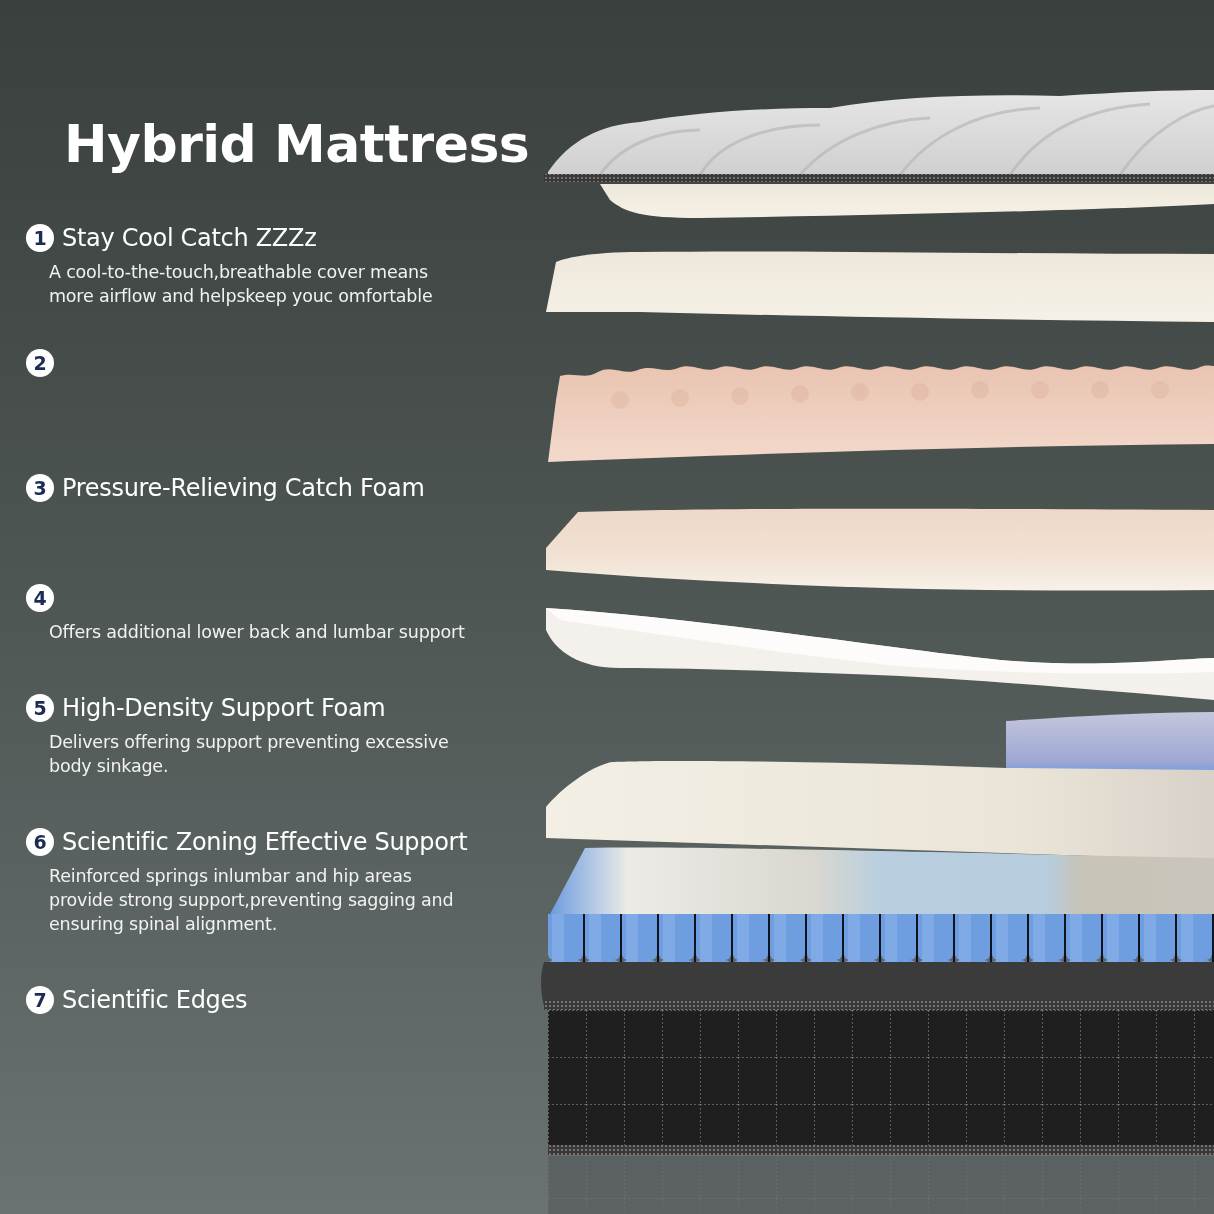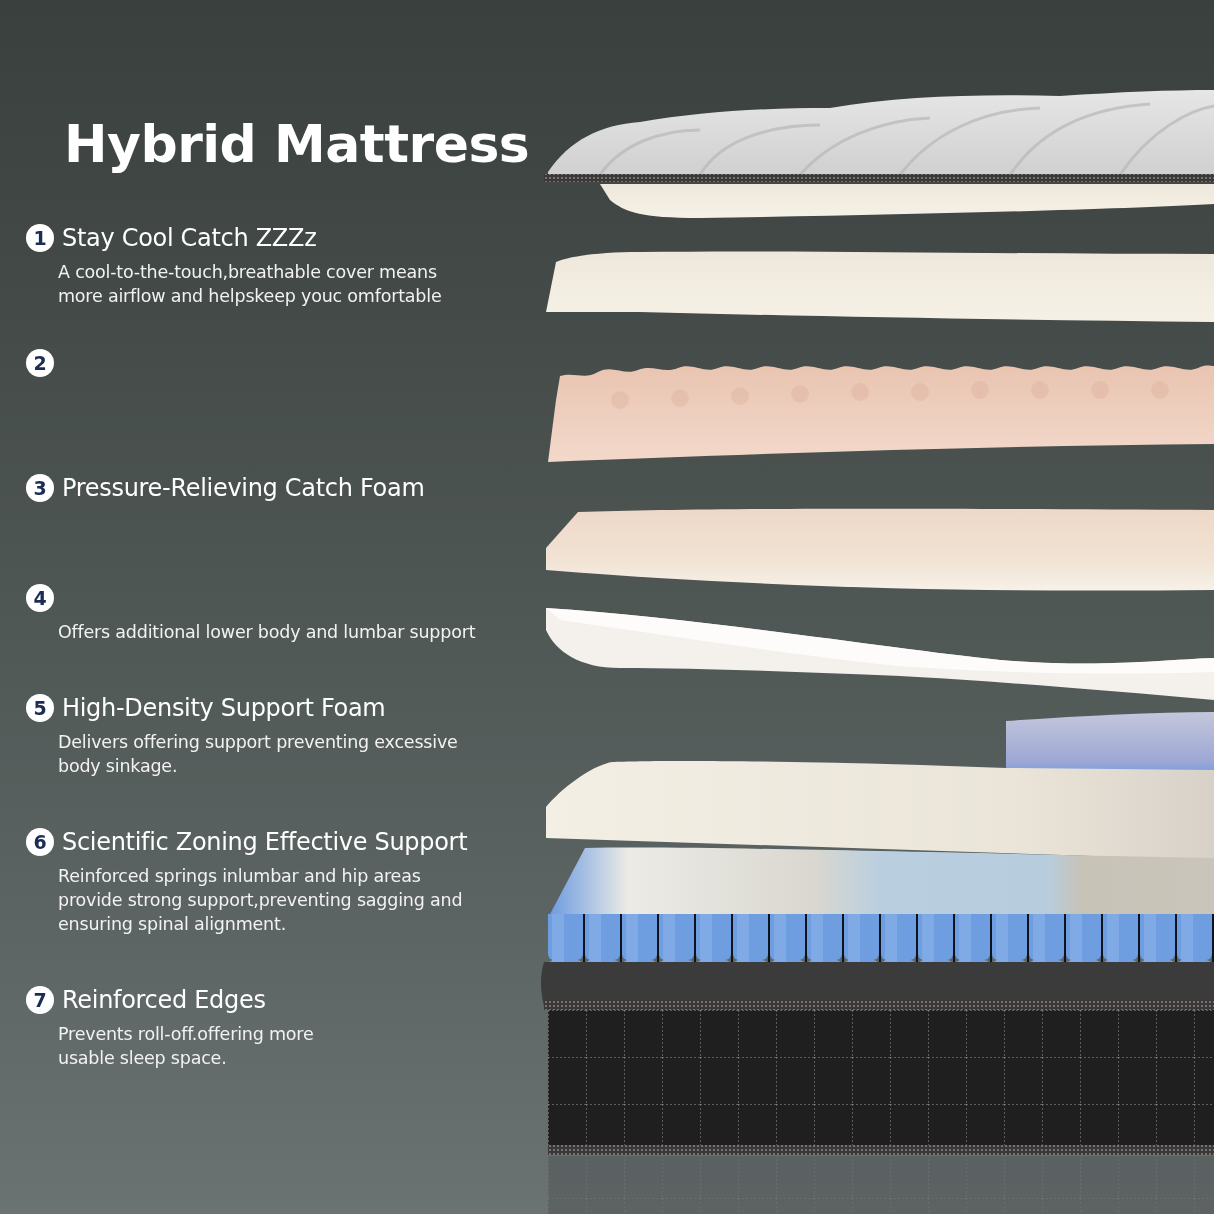--- a/index.html
+++ b/index.html
@@ -24,21 +24,21 @@
     width: 28px; height: 28px; border-radius: 50%; background: #ffffff;
     color: #1b2c55; font-weight: bold; font-size: 19px; line-height: 28px;
     text-align: center; flex: 0 0 28px;
     font-family: "DejaVu Sans", sans-serif;
   }
   .feature-title {
     font-size: 24px; font-weight: normal; color: #ffffff; white-space: nowrap;
     letter-spacing: -0.3px;
   }
   .feature-desc {
-    margin: 6px 0 0 32px; font-size: 17.5px; line-height: 24px; color: #f2f2f2;
+    margin: 6px 0 0 23px; font-size: 17.5px; line-height: 24px; color: #f2f2f2;
     white-space: pre-line; letter-spacing: -0.2px;
   }
   svg { display: block; }
 </style>
 </head>
 <body>
 
 <div class="canvas">
 
   <h1 class="title">Hybrid Mattress</h1>
@@ -62,21 +62,21 @@
     <div class="feature-head">
       <span class="badge">3</span>
       <span class="feature-title">Pressure-Relieving Catch Foam</span>
     </div>
   </div>
 
   <div class="feature" style="top:582px">
     <div class="feature-head">
       <span class="badge">4</span>
     </div>
-    <div class="feature-desc">Offers additional lower body and lumbar support</div>
+    <div class="feature-desc">Offers additional lower back and lumbar support</div>
   </div>
 
   <div class="feature" style="top:692px">
     <div class="feature-head">
       <span class="badge">5</span>
       <span class="feature-title">High-Density Support Foam</span>
     </div>
     <div class="feature-desc">Delivers offering support preventing excessive
 body sinkage.</div>
   </div>
@@ -87,24 +87,22 @@
       <span class="feature-title">Scientific Zoning Effective Support</span>
     </div>
     <div class="feature-desc">Reinforced springs inlumbar and hip areas
 provide strong support,preventing sagging and
 ensuring spinal alignment.</div>
   </div>
 
   <div class="feature" style="top:984px">
     <div class="feature-head">
       <span class="badge">7</span>
-      <span class="feature-title">Reinforced Edges</span>
-    </div>
-    <div class="feature-desc">Prevents roll-off.offering more
-usable sleep space.</div>
+      <span class="feature-title">Scientific Edges</span>
+    </div>
   </div>
 
   <svg class="illustration-svg" width="1214" height="1214" viewBox="0 0 1214 1214" style="position:absolute;left:0;top:0;">
     <defs>
       <linearGradient id="gCover" x1="0" y1="0" x2="0" y2="1">
         <stop offset="0" stop-color="#e6e6e6"></stop>
           <stop offset="1" stop-color="#cfcfcf"></stop>
       </linearGradient>
       <linearGradient id="gCream" x1="0" y1="0" x2="0" y2="1">
         <stop offset="0" stop-color="#eee8dc"></stop>

